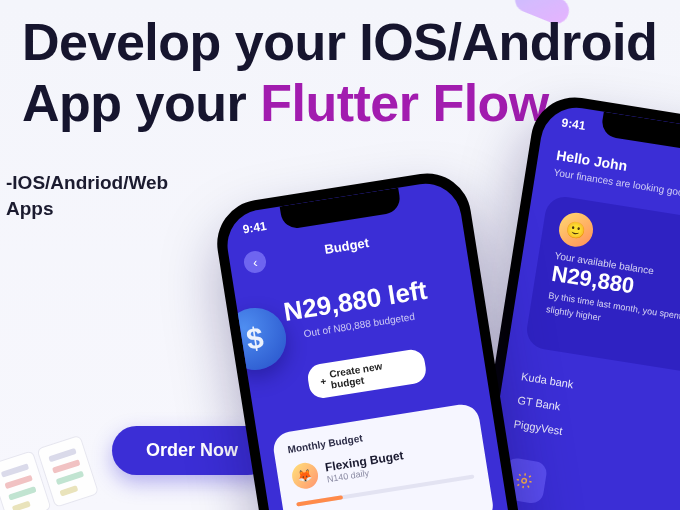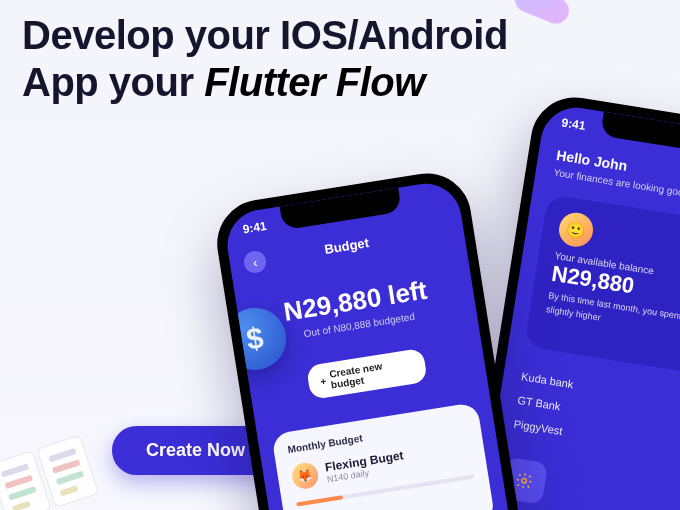--- a/index.html
+++ b/index.html
@@ -6,27 +6,27 @@
   html, body { width: 680px; height: 510px; overflow: hidden; font-family: -apple-system, BlinkMacSystemFont, "Segoe UI", Helvetica, Arial, sans-serif; }
   body {
     background: linear-gradient(180deg, #f4f5fb 0%, #f7f7fd 100%);
     position: relative;
     color: #19193a;
   }
 
   .headline {
     position: absolute;
     top: 12px; left: 22px;
-    font-size: 40px;
+    font-size: 52px;
     font-weight: 800;
     line-height: 1.18;
     color: #16152e;
     letter-spacing: -0.5px;
   }
-  .headline .accent { color: #000000; font-style: italic; }
+  .headline .accent { color: #a21caf; }
 
   .bullets {
     position: absolute;
     top: 170px; left: 6px;
     font-size: 19px;
     font-weight: 600;
     color: #1b1b2f;
     line-height: 1.35;
   }
   .bullets .item { margin-bottom: 14px; white-space: pre-line; }
@@ -183,23 +183,25 @@
 <body>
 
 <div class="deco-pill"></div>
 
 <div class="headline">
   <span>Develop your IOS/Android</span><br>
   <span>App your </span><span class="accent">Flutter Flow</span>
 </div>
 
 <div class="bullets">
-</div>
-
-<button class="cta-button">Create Now</button>
+  <div class="item">-IOS/Andriod/Web
+Apps</div>
+</div>
+
+<button class="cta-button">Order Now</button>
 
 <div class="phone phone-b">
   <div class="screen">
     <div class="notch"></div>
     <div class="status-time">9:41</div>
 
     <div class="phB-greet">Hello John</div>
     <div class="phB-greet-sub">Your finances are looking good</div>
 
     <div class="phB-panel">

